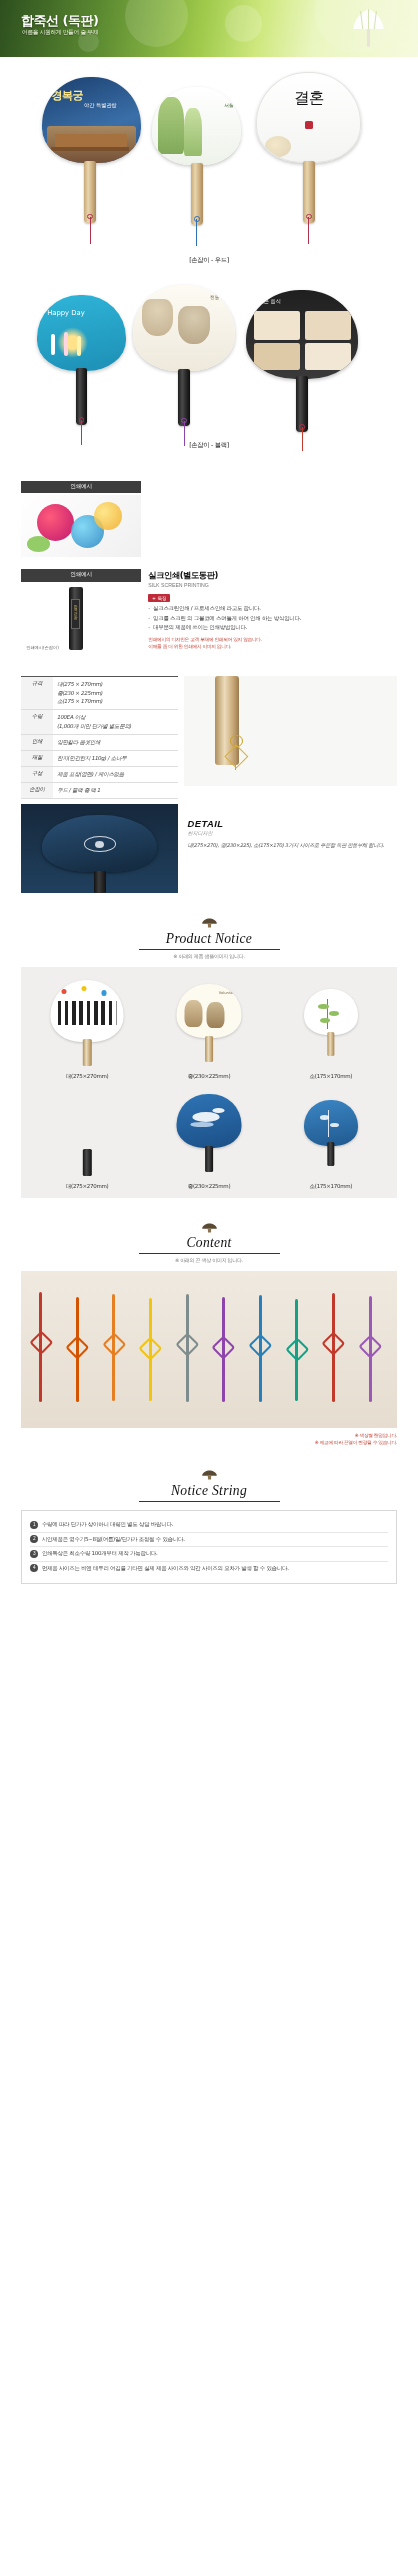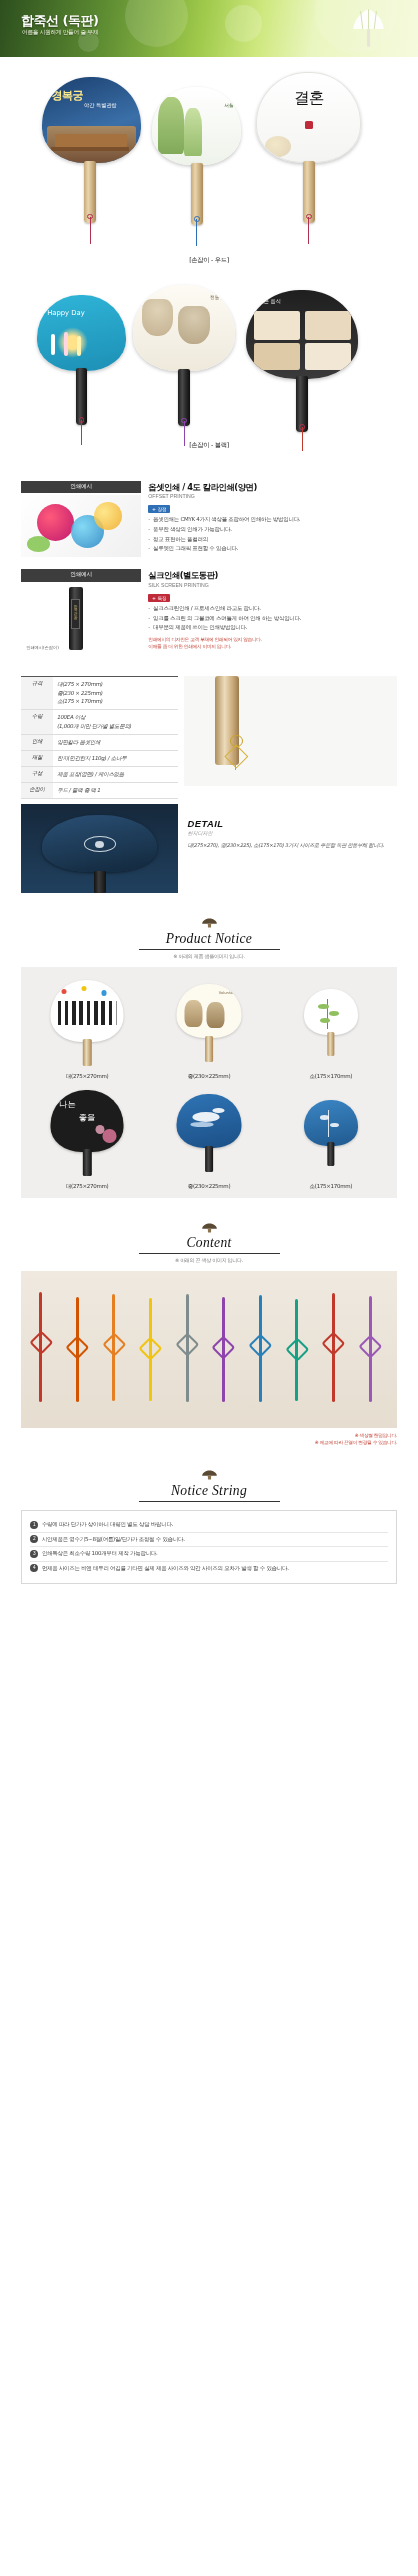--- a/index.html
+++ b/index.html
@@ -287,31 +287,20 @@
     <div class="print-row">
       <div class="print-left">
         <div class="lbl hangul">인쇄예시</div>
         <div class="img">
           <div style="position:absolute;inset:0;background:linear-gradient(135deg,#ffffff,#f0f0f0);"></div>
           <div style="position:absolute;left:15.7px;top:9.4px;width:37px;height:37px;border-radius:50%;background:radial-gradient(circle at 35% 35%,#ff5a7a,#c0186e);"></div>
           <div style="position:absolute;left:50px;top:20px;width:33px;height:33px;border-radius:50%;background:radial-gradient(circle at 35% 35%,#6fd4f5,#1e7fc0);opacity:.85;"></div>
           <div style="position:absolute;left:73px;top:7.3px;width:28px;height:28px;border-radius:50%;background:radial-gradient(circle at 35% 35%,#ffe479,#f0a81e);opacity:.85;"></div>
           <div style="position:absolute;left:6.3px;top:41px;width:23px;height:15.7px;border-radius:50%;background:#7bc043;opacity:.8;"></div>
         </div>
-      </div>
-      <div class="print-right">
-        <h3 class="hangul">옵셋인쇄 / 4도 칼라인쇄(양면)</h3>
-        <h4>OFFSET PRINTING</h4>
-        <span class="badge hangul">+ 장점</span>
-        <ul class="bullets hangul">
-          <li>옵셋인쇄는 CMYK 4가지 색상을 조합하여 인쇄하는 방법입니다.</li>
-          <li>풍부한 색상의 인쇄가 가능합니다.</li>
-          <li>정교 표현하는 풀컬러의</li>
-          <li>실루엣인 그래픽 표현할 수 있습니다.</li>
-        </ul>
       </div>
     </div>
   </div>
 
   <div class="sect" style="margin-top:12.5px;">
     <div class="print-row">
       <div class="print-left">
         <div class="lbl hangul">인쇄예시</div>
         <div class="img" style="height:68px;background:#ffffff;">
           <div style="position:absolute;left:48px;top:3.1px;width:13.6px;height:63px;background:linear-gradient(90deg,#101010,#4a4a4a 40%,#1a1a1a);border-radius:2.1px;"></div>
@@ -438,26 +427,20 @@
             <div style="position:absolute;left:15.7px;top:29px;width:10.5px;height:5.2px;border-radius:50%;background:#8fbf5e;"></div>
           </div>
           <div style="position:absolute;left:50%;transform:translateX(-50%);top:55px;width:7.3px;height:24px;border-radius:1.6px;background:linear-gradient(90deg,#b08f5c,#ecdcbb 40%,#a9854f);"></div>
         </div>
         <div class="cap hangul">소(175×170mm)</div>
       </div>
     </div>
     <div class="grid-row" style="margin-top:7.3px;">
       <div class="grid-cell">
         <div class="ph">
-          <div style="position:absolute;left:50%;transform:translateX(-50%);top:3.1px;width:73px;height:62px;border-radius:48% 48% 42% 42% / 56% 56% 40% 40%;background:#1c1c1c;box-shadow:0 1px 2.6px rgba(0,0,0,.25);overflow:hidden;">
-            <div style="position:absolute;left:8.4px;top:8.4px;color:#fff;font-size:8.4px;" class="hangul">나는</div>
-            <div style="position:absolute;left:28px;top:22px;color:#fff;font-size:8.4px;" class="hangul">좋을</div>
-            <div style="position:absolute;right:7.3px;bottom:9.4px;width:13.6px;height:13.6px;border-radius:50%;background:#e77ca0;opacity:.8;"></div>
-            <div style="position:absolute;right:19px;bottom:18px;width:9.4px;height:9.4px;border-radius:50%;background:#f3a8c0;opacity:.8;"></div>
-          </div>
           <div style="position:absolute;left:50%;transform:translateX(-50%);top:62px;width:8.4px;height:27px;border-radius:1.6px;background:linear-gradient(90deg,#141414,#4a4a4a 40%,#111);"></div>
         </div>
         <div class="cap hangul">대(275×270mm)</div>
       </div>
       <div class="grid-cell">
         <div class="ph">
           <div style="position:absolute;left:50%;transform:translateX(-50%);top:7.3px;width:65px;height:54px;border-radius:48% 48% 42% 42% / 56% 56% 40% 40%;background:linear-gradient(170deg,#2f74b5,#1b4f86);box-shadow:0 1px 2.6px rgba(0,0,0,.2);overflow:hidden;">
             <div style="position:absolute;left:15.7px;top:18px;width:27px;height:9.4px;border-radius:50%;background:#ffffff;opacity:.9;"></div>
             <div style="position:absolute;left:36px;top:13.6px;width:11.5px;height:5.2px;border-radius:50%;background:#fff;opacity:.9;"></div>
             <div style="position:absolute;left:13.6px;top:28px;width:23px;height:4.2px;border-radius:50%;background:#cfe3f5;opacity:.8;"></div>

